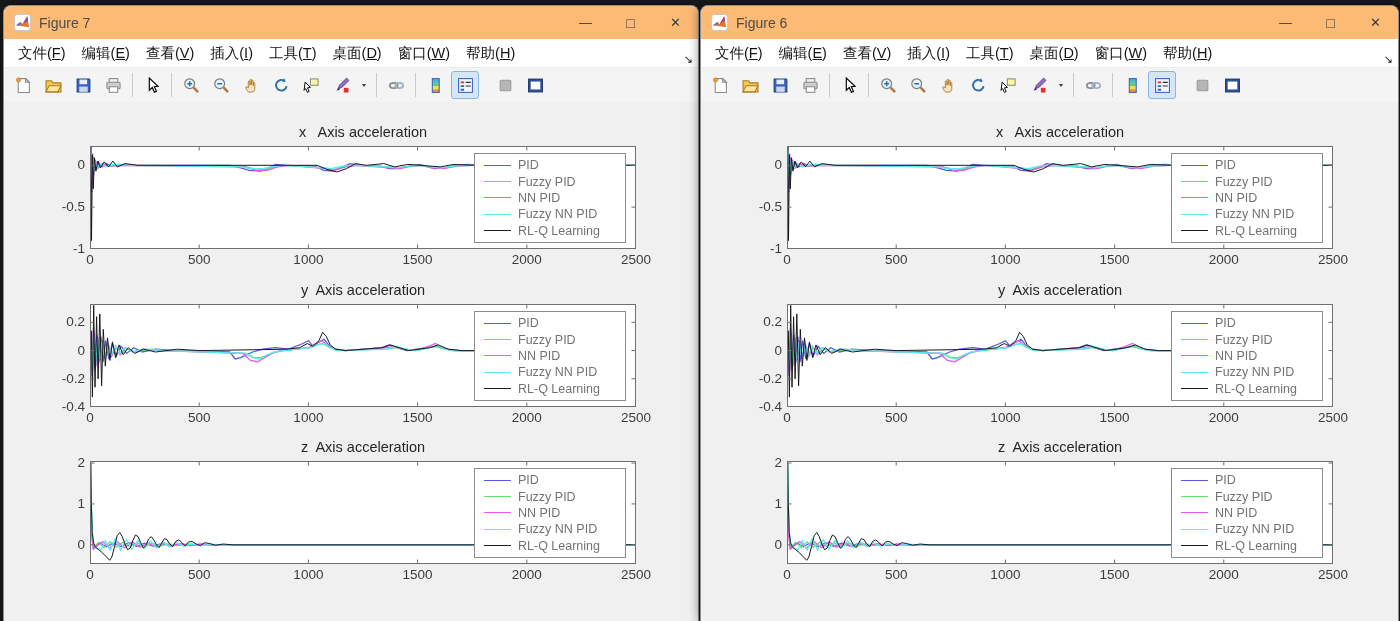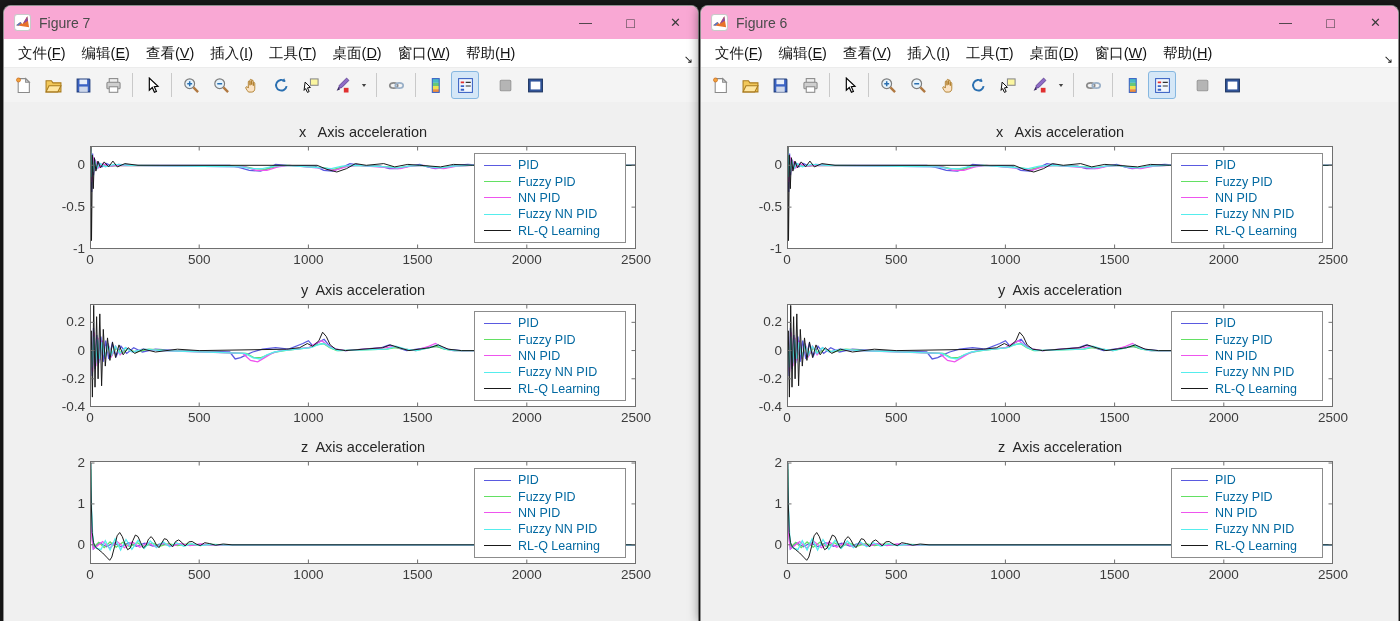--- a/index.html
+++ b/index.html
@@ -1,20 +1,20 @@
 <!DOCTYPE html>
 <html><head>
 <meta charset="utf-8">
 <style>
   html,body{margin:0;padding:0}
   body{width:1400px;height:621px;background:#1a1a1a;font-family:"Liberation Sans",sans-serif;overflow:hidden;position:relative}
   .win{position:absolute;top:5px;height:616px;background:#f0f0f0;border:1px solid #8f8f8f;border-bottom:none;border-radius:8px 8px 0 0;box-shadow:0 0 12px rgba(0,0,0,.55);overflow:hidden}
   #win0{left:3px;width:694px}
   #win1{left:700px;width:697px}
-  .titlebar{height:33px;background:#f9a8d4;display:flex;align-items:center;padding-left:10px;position:relative}
+  .titlebar{height:33px;background:#fdba74;display:flex;align-items:center;padding-left:10px;position:relative}
   .app-icon{width:17px;height:17px;flex:0 0 auto}
   .tb-title{font-size:14px;color:#4b4b4b;margin-left:8px}
   .controls{position:absolute;right:0;top:0;height:100%;display:flex}
   .ctrl{width:45px;height:100%;display:flex;align-items:center;justify-content:center;color:#3a3a3a;cursor:default}
   .ctrl.minimize{font-size:13px}
   .ctrl.maximize{font-size:14px}
   .ctrl.close{font-size:13px}
   .menubar{height:28px;background:#ffffff;display:flex;align-items:center;padding-left:6px;font-size:14.5px;color:#141414;position:relative;border-bottom:1px solid #ececec}
   .menu-item{padding:3px 8px;white-space:nowrap}
   .menu-item u{text-decoration:underline}
@@ -27,21 +27,21 @@
   .gap{width:10px;flex:0 0 auto}
   .canvas{position:absolute;left:0;right:0;top:96px;bottom:0;background:#f0f0f0}
   .plot{position:absolute;left:0;width:100%;height:152px}
   .plot-title{position:absolute;left:86px;width:546px;top:0;text-align:center;font-size:14.5px;color:#262626;white-space:pre}
   .axes-svg{position:absolute;left:86px;top:22px;background:#ffffff}
   .ylab{position:absolute;left:0;width:81px;text-align:right;font-size:13.5px;color:#3c3c3c;height:18px;line-height:18px}
   .xlab{position:absolute;top:128px;font-size:13.5px;color:#3c3c3c;transform:translateX(-50%)}
   .legend{position:absolute;left:470px;top:29px;width:152px;height:90px;background:#ffffff;border:1px solid #8c8c8c;box-sizing:border-box;padding-top:3px}
   .lg-row{display:flex;align-items:center;height:16.4px;padding-left:9px}
   .lg-line{width:27px;height:0;border-top:1.7px solid #000;flex:0 0 auto}
-  .lg-label{margin-left:7px;font-size:12.5px;color:#0369a1;white-space:nowrap}
+  .lg-label{margin-left:7px;font-size:12.5px;color:#737373;white-space:nowrap}
 </style>
 </head>
 <body>
 
 <div class="win" id="win0">
   <div class="titlebar">
     <span class="app-icon"><svg viewBox="0 0 16 16" width="17" height="17">
           <rect x="0.5" y="0.5" width="15" height="15" rx="2.5" fill="#fff" stroke="#c9c9c9"></rect>
           <path d="M2 10.5l4-3 2 2 4.5-7.5 1.7 10.5z" fill="#e8722a"></path>
           <path d="M8.4 9.2l4.1-7.2 .7 4.4z" fill="#8e4b9e"></path>

